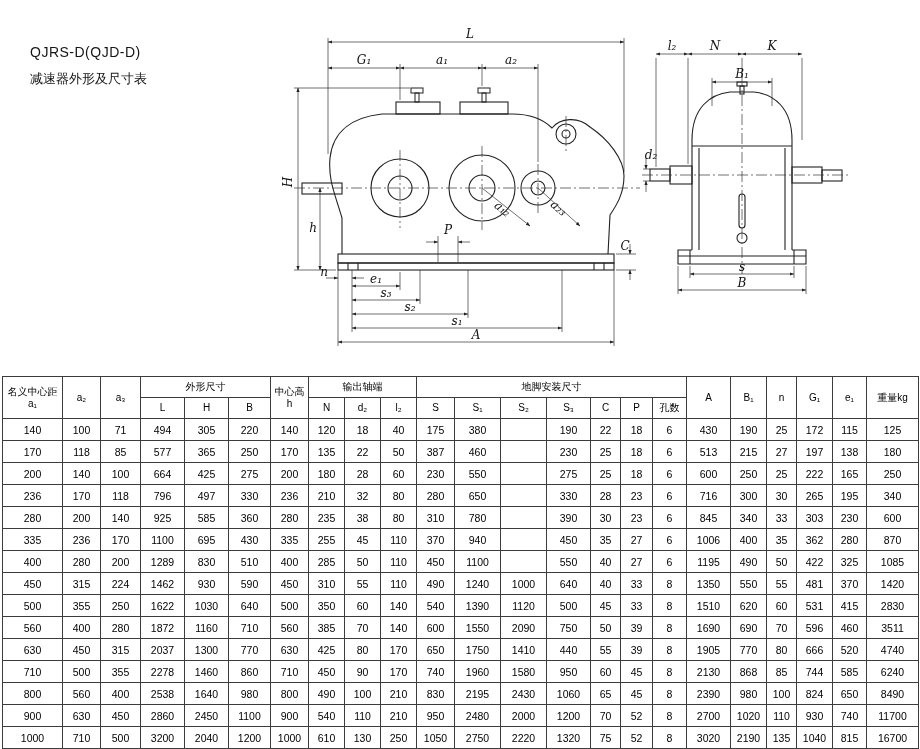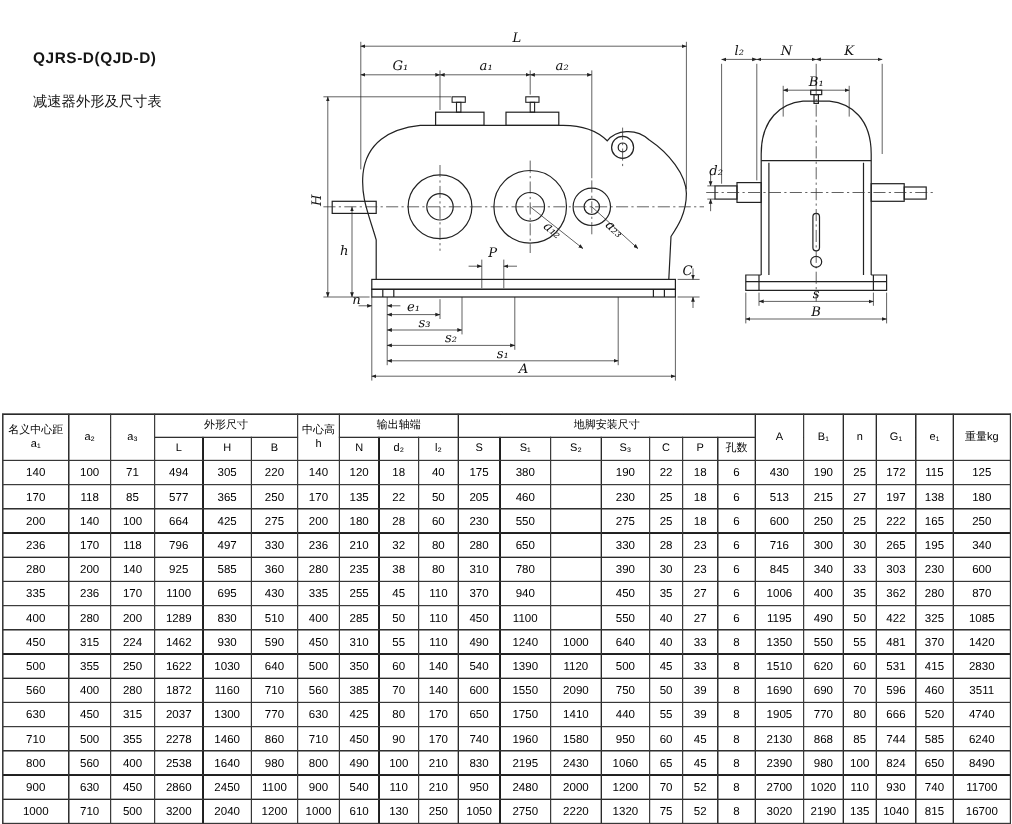--- a/index.html
+++ b/index.html
@@ -1,26 +1,26 @@
 <!DOCTYPE html>
 <html><head>
 <meta charset="utf-8">
 <style>
   html,body{margin:0;padding:0;}
   body{width:920px;height:749px;background:#ffffff;position:relative;overflow:hidden;
        font-family:"Liberation Sans",sans-serif;color:#111;}
   .page{position:absolute;inset:0;background:#ffffff;}
   .title-block{position:absolute;left:30px;top:44px;}
-  .model{font-size:14px;letter-spacing:.5px;color:#151515;font-weight:bold;}
-  .subtitle{font-size:13px;margin-top:23px;color:#151515;}
+  .model{font-size:14px;letter-spacing:.5px;color:#151515;}
+  .subtitle{font-size:13px;margin-top:10px;color:#151515;}
   svg.drawing{position:absolute;}
   #main-view{left:280px;top:22px;}
   #end-view{left:640px;top:28px;}
   table.dims{position:absolute;left:2px;top:376px;width:916px;border-collapse:collapse;
-             table-layout:fixed;font-size:10px;color:#000;background:#000000;}
+             table-layout:fixed;font-size:10px;color:#000;background:#6d28d9;}
   .dims th,.dims td{border:1px solid #3c3c3c;text-align:center;vertical-align:middle;
              padding:0 1px;font-weight:normal;background:#fff;overflow:hidden;}
   .dims thead th{height:20px;line-height:1.2;font-size:10px;}
   .dims td{height:21px;font-size:10.5px;}
   .dim-label{font-family:"DejaVu Serif",serif;font-style:italic;font-size:12px;fill:#111;}
 </style>
 </head>
 <body>
 
 <div class="page">
@@ -303,21 +303,21 @@
           <td>170</td>
           <td>118</td>
           <td>85</td>
           <td>577</td>
           <td>365</td>
           <td>250</td>
           <td>170</td>
           <td>135</td>
           <td>22</td>
           <td>50</td>
-          <td>205</td>
+          <td>387</td>
           <td>460</td>
           <td></td>
           <td>230</td>
           <td>25</td>
           <td>18</td>
           <td>6</td>
           <td>513</td>
           <td>215</td>
           <td>27</td>
           <td>197</td>

